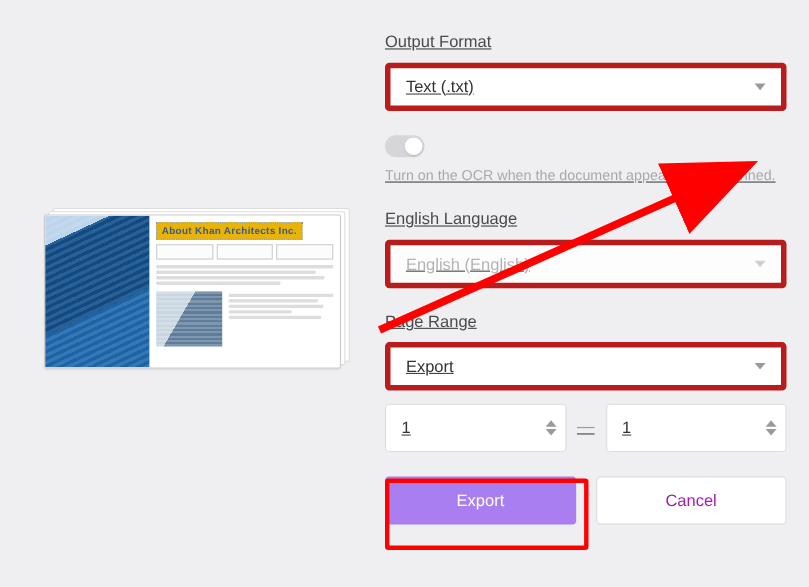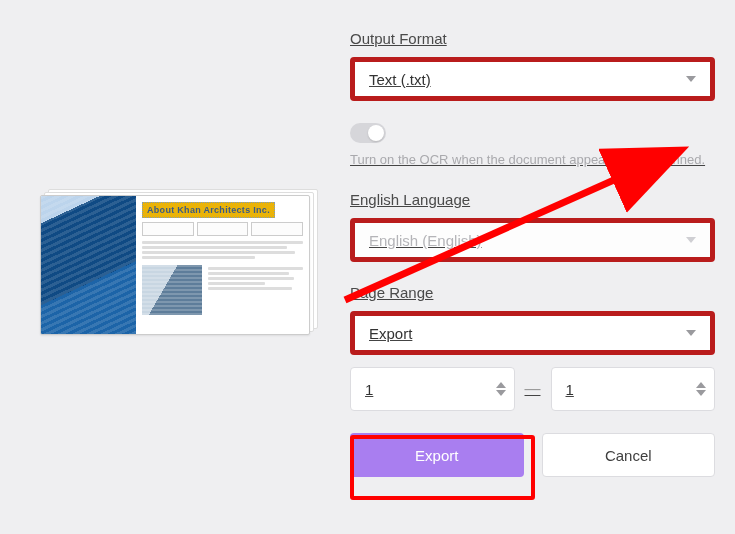--- a/index.html
+++ b/index.html
@@ -93,21 +93,21 @@
   .step-up { border-bottom:6px solid #9a9a9e; }
   .step-down { border-top:6px solid #9a9a9e; }
   .dash { color:#999; font-size:16px; }
 
   .buttons { display:flex; gap:18px; margin-top:8px; }
   .btn {
     flex:1; height:44px; border-radius:4px; display:flex; align-items:center; justify-content:center;
     font-size:15px; cursor:pointer; border:1px solid transparent;
   }
   .btn.primary { background:#a97ef0; color:#fff; }
-  .btn.secondary { background:#fff; color:#404040; border-color:#dcdce0; }
+  .btn.secondary { background:#fff; color:#a21caf; border-color:#dcdce0; }
 
   
   .export-highlight {
     position:absolute; border:4px solid #ff0000; border-radius:3px; pointer-events:none;
     left:350px; top:435px; width:185px; height:65px;
   }
   .arrow-svg { position:absolute; left:0; top:0; pointer-events:none; }
 </style>
 </head>
 <body>

